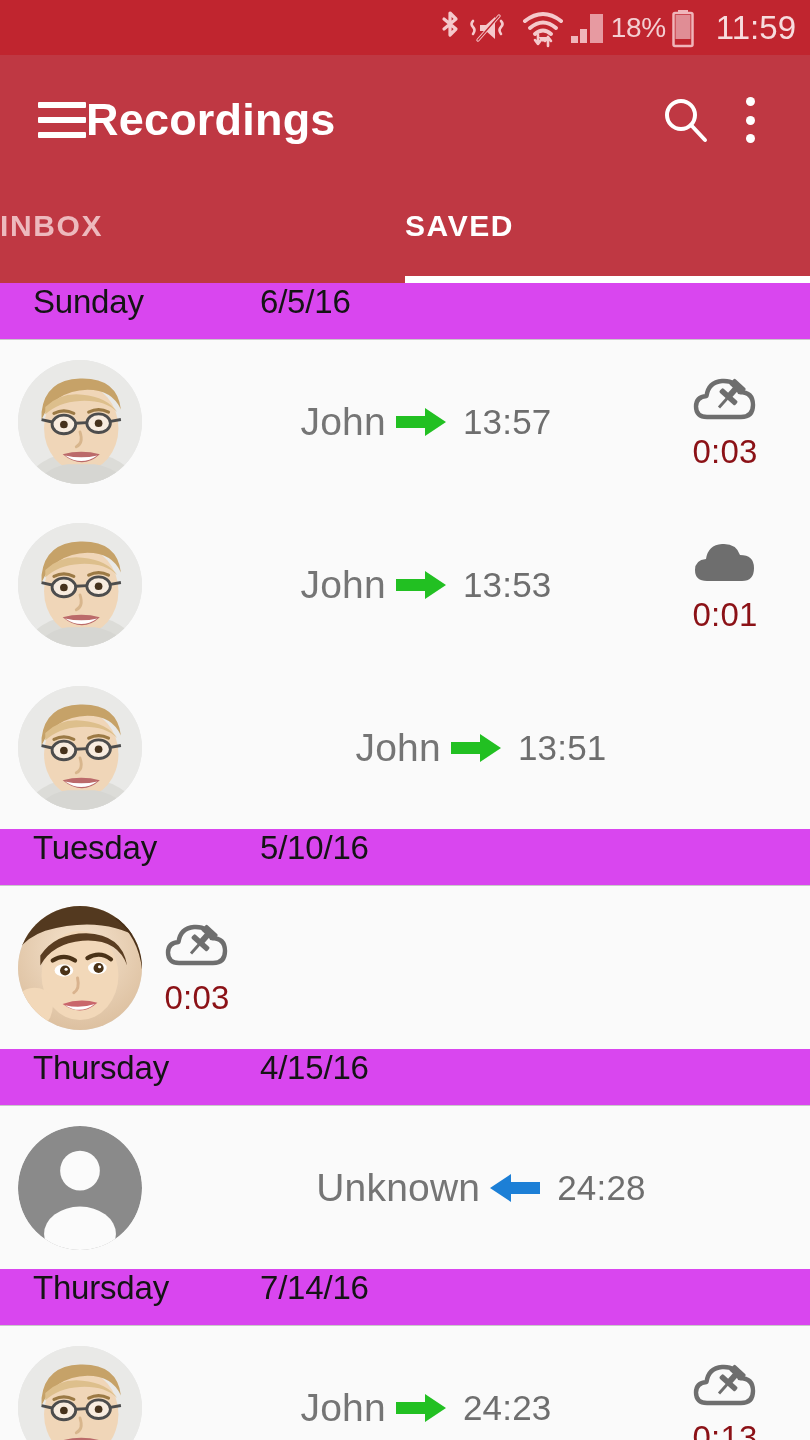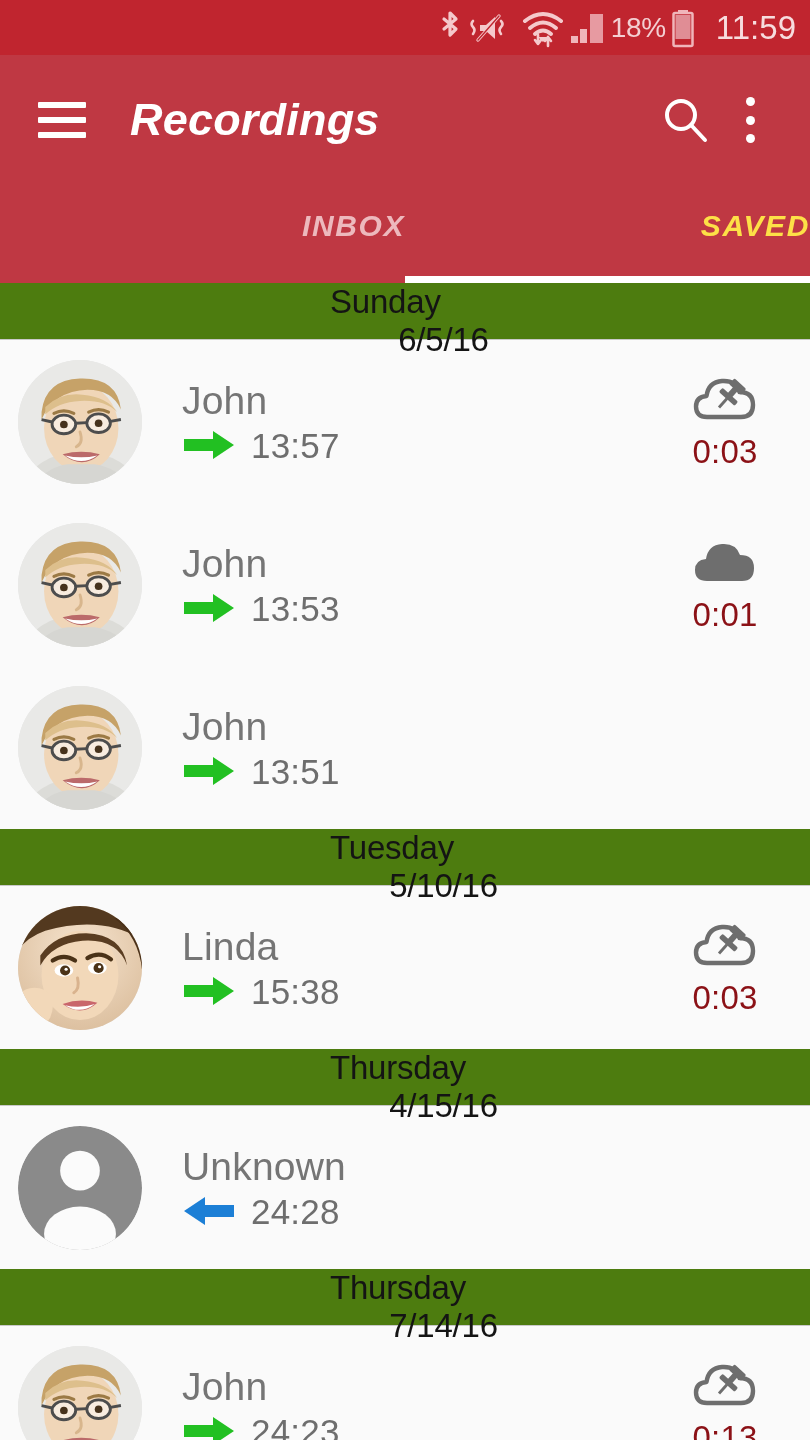--- a/index.html
+++ b/index.html
@@ -69,24 +69,22 @@
     display: block;
     height: 6px;
     width: 100%;
     background: #ffffff;
     border-radius: 1px;
   }
   .app-title {
     color: #ffffff;
     font-size: 45px;
     font-weight: 700;
-    margin-left: 44px;
     letter-spacing: 0.2px;
     white-space: nowrap;
-    font-style: italic;
   }
   .app-bar-spacer { flex: 1 1 auto; }
   .appbar-action {
     width: 64px;
     height: 64px;
     display: flex;
     align-items: center;
     justify-content: center;
     cursor: pointer;
     flex: 0 0 auto;
@@ -111,52 +109,50 @@
   .tab-bar {
     height: 98px;
     background: #bf3843;
     display: flex;
     position: relative;
   }
   .tab {
     flex: 1 1 50%;
     display: flex;
     align-items: center;
-    justify-content: flex-end;
+    justify-content: flex-start;
     cursor: pointer;
     position: relative;
     padding-bottom: 16px;
-    font-style: italic;
   }
   .tab-label {
     font-size: 30px;
     font-weight: 700;
     letter-spacing: 1.6px;
   }
   .tab.inactive .tab-label { color: #edb9bd; }
-  .tab.active .tab-label { color: #fde047; }
+  .tab.active .tab-label { color: #ffffff; }
   .tab.active::after {
     content: "";
     position: absolute;
     left: 0; right: 0; bottom: 0;
     height: 7px;
     background: #ffffff;
   }
 
   
   .list { background: #fafafa; }
 
   .date-header {
     height: 57px;
-    background: #4d7c0f;
-    display: flex;
-    align-items: center;
+    background: #d946ef;
+    display: flex;
+    align-items: flex-start;
     padding-left: 33px;
     border-bottom: 1px solid #c9c9c9;
-    flex-direction: column;
   }
   .date-day {
     color: #141414;
     font-size: 33px;
     font-weight: 400;
     min-width: 183px;
     letter-spacing: -0.2px;
   }
   .date-value {
     color: #141414;
@@ -185,22 +181,22 @@
     position: relative;
     background: #e6e6e6;
   }
   .avatar svg { display: block; width: 100%; height: 100%; }
 
   
   .rec-main {
     flex: 1 1 auto;
     margin-left: 40px;
     display: flex;
-    flex-direction: column;
-    justify-content: flex-start;
+    flex-direction: row;
+    justify-content: center;
     gap: 8px;
     min-width: 0;
   }
   .rec-name {
     color: #757575;
     font-size: 39px;
     font-weight: 400;
     line-height: 1;
     letter-spacing: 0.2px;
     white-space: nowrap;
@@ -472,29 +468,20 @@
             <circle cx="38.8" cy="51" r="1.3" fill="#ffffff"></circle>
             <circle cx="65.8" cy="49" r="1.3" fill="#ffffff"></circle>
             <path d="M28 44 Q37 38 46 44" fill="none" stroke="#4a3217" stroke-width="3.4" stroke-linecap="round"></path>
             <path d="M56 42 Q66 36 75 43" fill="none" stroke="#4a3217" stroke-width="3.4" stroke-linecap="round"></path>
             <path d="M48 58 Q50 67 45 70" fill="none" stroke="#d9b38e" stroke-width="2.4" stroke-linecap="round"></path>
             <path d="M36 79 Q50 74 64 78 Q51 90 36 79 Z" fill="#c9666b"></path>
             <path d="M38 80 Q50 83 62 79 Q50 88 38 80 Z" fill="#ffffff"></path>
             <path d="M-2 74 Q8 62 22 68 Q32 74 26 90 Q18 104 2 100 Z" fill="#f2d8b9"></path>
           </svg>
         </div>
-        <div class="rec-main">
-          <div class="rec-name">Linda</div>
-          <div class="rec-sub">
-            <span class="dir-arrow"><svg viewBox="0 0 54 34" width="54" height="34">
-                <path d="M2 11 L31 11 L31 3 L52 17 L31 31 L31 23 L2 23 Z" fill="#22c022"></path>
-              </svg></span>
-            <span class="rec-time">15:38</span>
-          </div>
-        </div>
         <div class="rec-right">
           <span class="cloud-icon"><svg viewBox="0 0 64 46" width="64" height="46">
               <path d="M14 42 Q3 42 3 31.5 Q3 22 13.5 21 Q15.5 7 29 6 Q42.5 5 46.5 17 Q60 17 60 30 Q60 42 48 42 Z" fill="none" stroke="#6e6e6e" stroke-width="4.4" stroke-linejoin="round"></path>
               <g transform="rotate(42 38 19)">
                 <rect x="30" y="5" width="16" height="8" rx="1.6" fill="#6e6e6e"></rect>
                 <rect x="35" y="12" width="6" height="9" fill="#6e6e6e"></rect>
                 <rect x="27.5" y="20" width="21" height="5.5" rx="1.6" fill="#6e6e6e"></rect>
                 <rect x="36.6" y="25" width="2.9" height="12" fill="#6e6e6e"></rect>
               </g>
             </svg></span>

